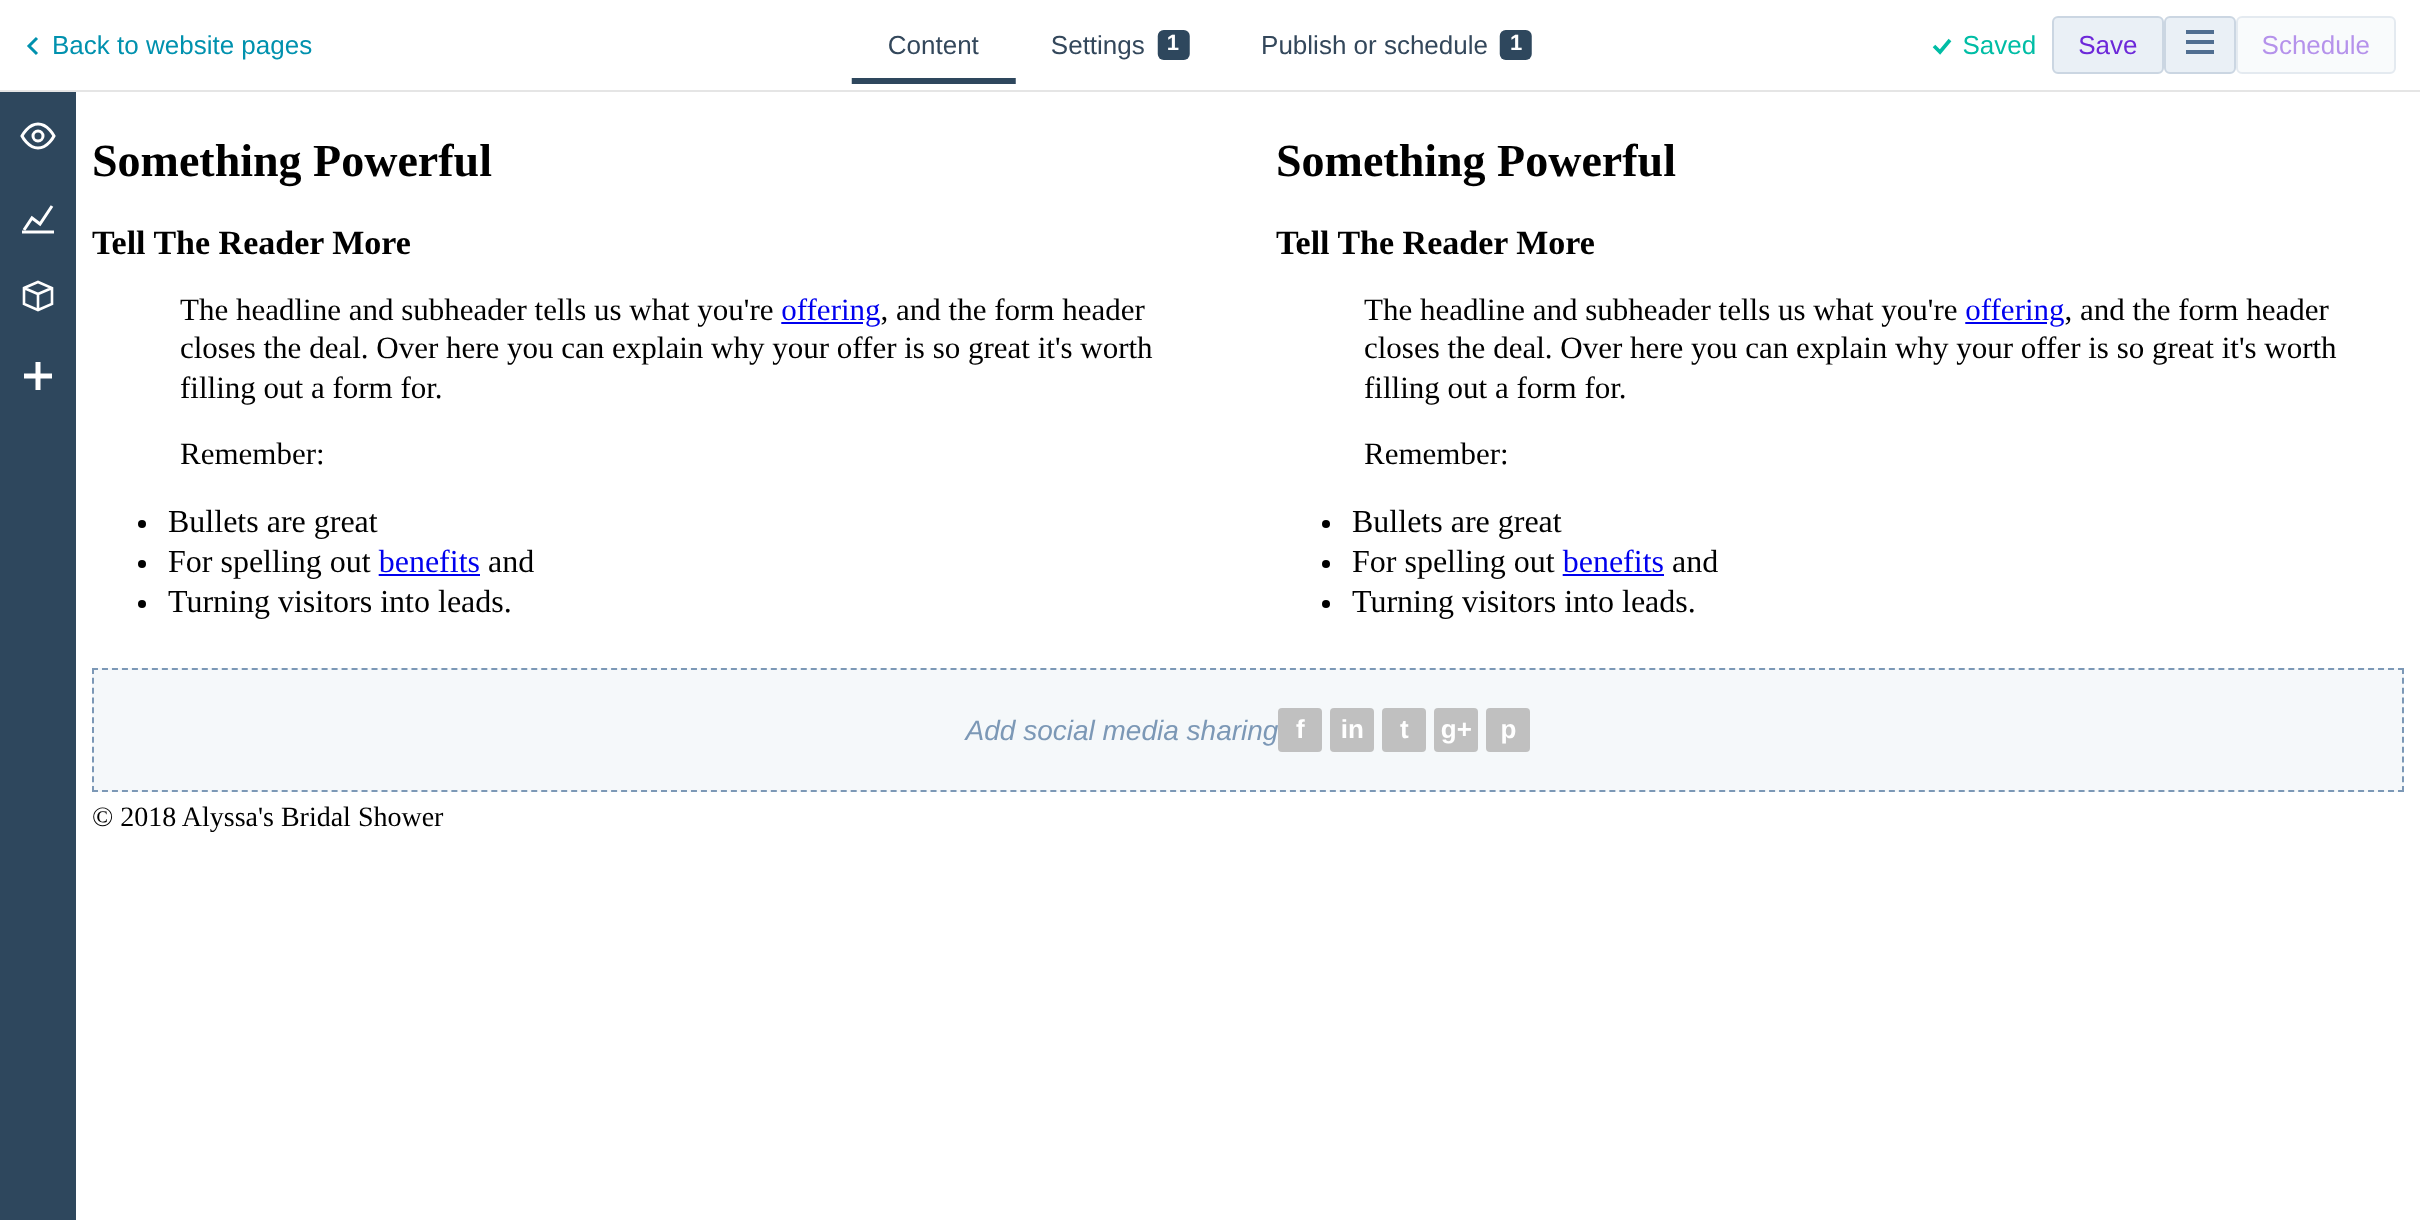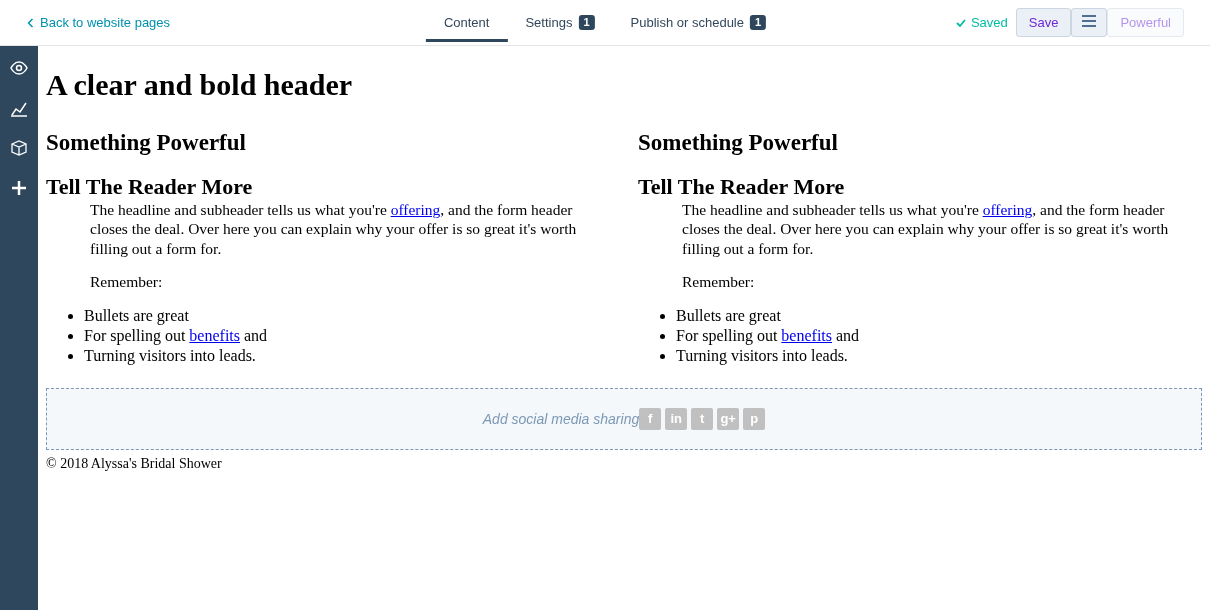--- a/index.html
+++ b/index.html
@@ -12,21 +12,21 @@
     background: #fff;
     width: 1210px;
     height: 610px;
     overflow: hidden;
   }
   .topbar {
     display: flex;
     align-items: center;
     height: 46px;
     border-bottom: 1px solid #e5e5e5;
-    padding: 0 26px;
+    padding: 0 12px;
     background: #fff;
   }
   .back-link {
     color: #0091ae;
     font-size: 13px;
     display: flex;
     align-items: center;
     cursor: pointer;
   }
   .back-link svg { margin-right: 4px; }
@@ -143,22 +143,23 @@
     display: flex;
     gap: 28px;
   }
   .col { flex: 1; }
   .col h2 {
     font-size: 23px;
     font-weight: 700;
     margin-bottom: 18px;
   }
   .col h3 {
-    font-size: 22px;
+    font-size: 17px;
     font-weight: 700;
+    margin-bottom: 14px;
   }
   .col p {
     font-size: 15.5px;
     margin-bottom: 14px;
     line-height: 1.25;
     margin-left: 44px;
   }
   .col ul {
     padding-left: 38px;
     font-size: 16px;
@@ -237,21 +238,21 @@
           <path d="M2 6L5 9L10 3" stroke="#00bda5" stroke-width="1.8" fill="none"></path>
         </svg>
       <span>Saved</span>
     </div>
     <button class="btn">Save</button>
     <button class="btn icon-btn">
       <svg width="14" height="12" viewBox="0 0 14 12">
           <path d="M0 1h14M0 6h14M0 11h14" stroke="#506e91" stroke-width="2"></path>
         </svg>
     </button>
-    <button class="btn disabled">Powerful</button>
+    <button class="btn disabled">Schedule</button>
   </div>
 </div>
 
 <div class="sidebar">
   <div class="sidebar-icon">
     <svg width="20" height="14" viewBox="0 0 20 14" fill="none">
         <path d="M10 1C5 1 2 7 2 7s3 6 8 6 8-6 8-6-3-6-8-6z" stroke="#fff" stroke-width="1.5"></path>
         <circle cx="10" cy="7" r="2.5" stroke="#fff" stroke-width="1.5"></circle>
       </svg>
   </div>
@@ -267,21 +268,20 @@
       </svg>
   </div>
   <div class="sidebar-icon">
     <svg width="16" height="16" viewBox="0 0 16 16">
         <path d="M8 1v14M1 8h14" stroke="#fff" stroke-width="2.5"></path>
       </svg>
   </div>
 </div>
 
 <div class="page-content">
-  <h1>A clear and bold header</h1>
 
   <div class="columns">
     <div class="col">
       <h2>Something Powerful</h2>
       <h3>Tell The Reader More</h3>
       <p><span>The headline and subheader tells us what you're </span><a class="link-inline">offering</a><span>, and the form header closes the deal. Over here you can explain why your offer is so great it's worth filling out a form for.</span></p>
       <p>Remember:</p>
       <ul>
         <li><span>Bullets are great</span></li>
         <li><span>For spelling out </span><a class="link-inline">benefits</a><span> and</span></li>

